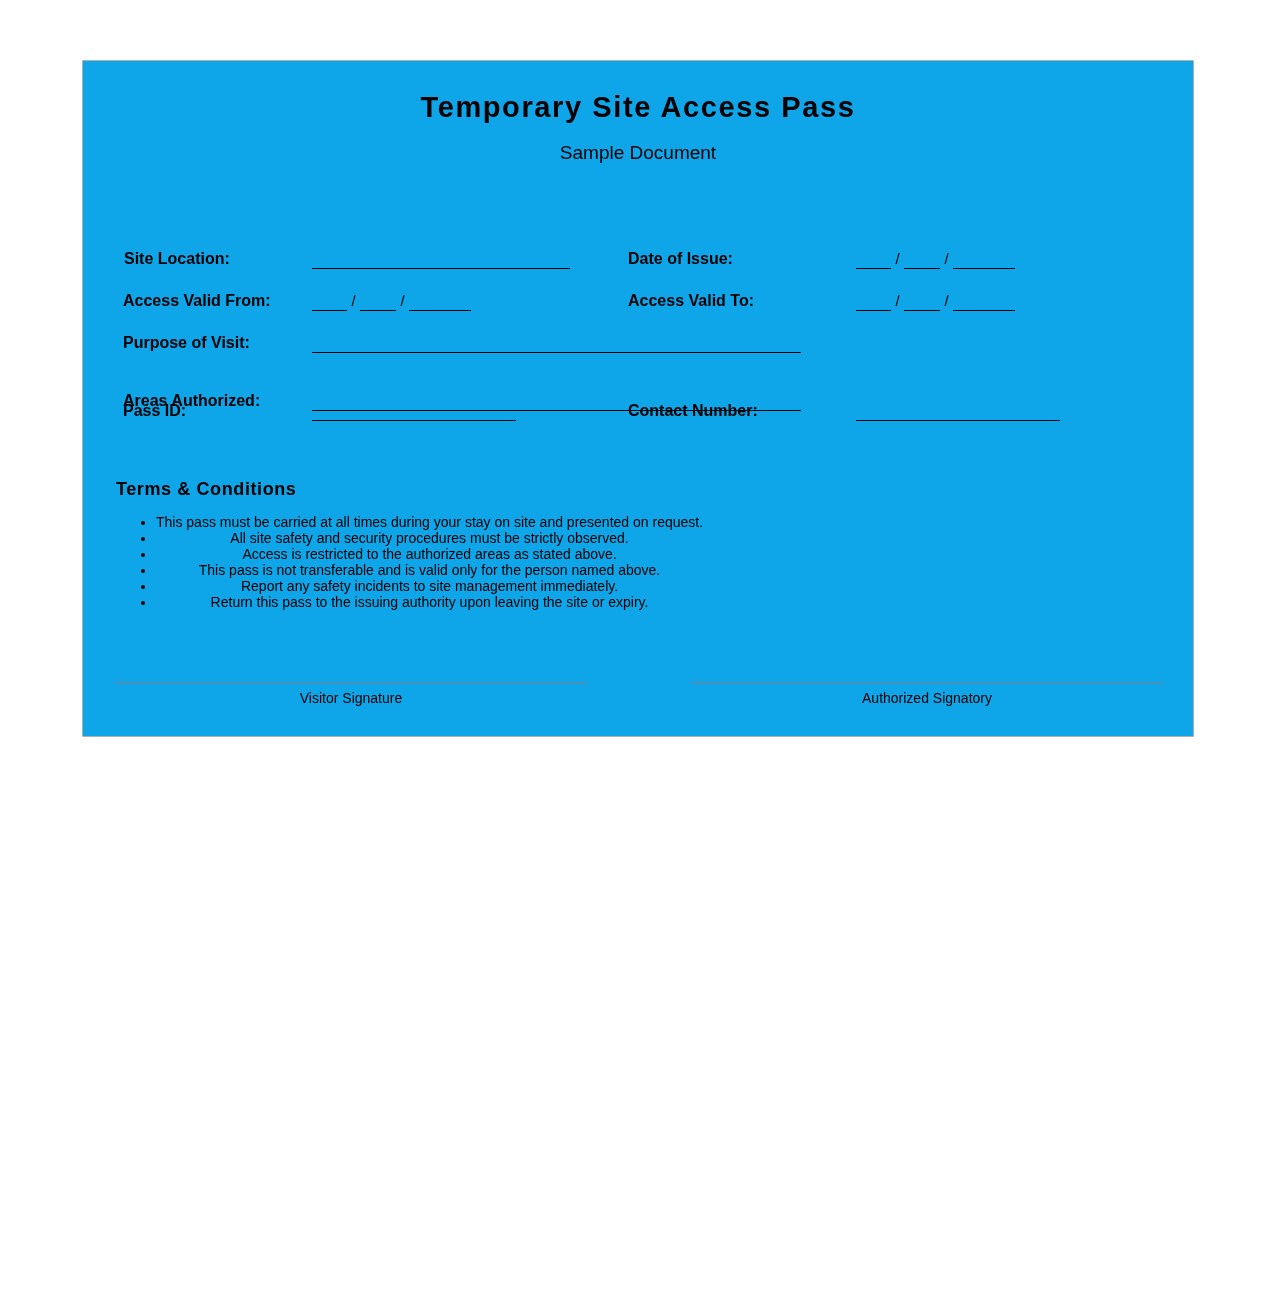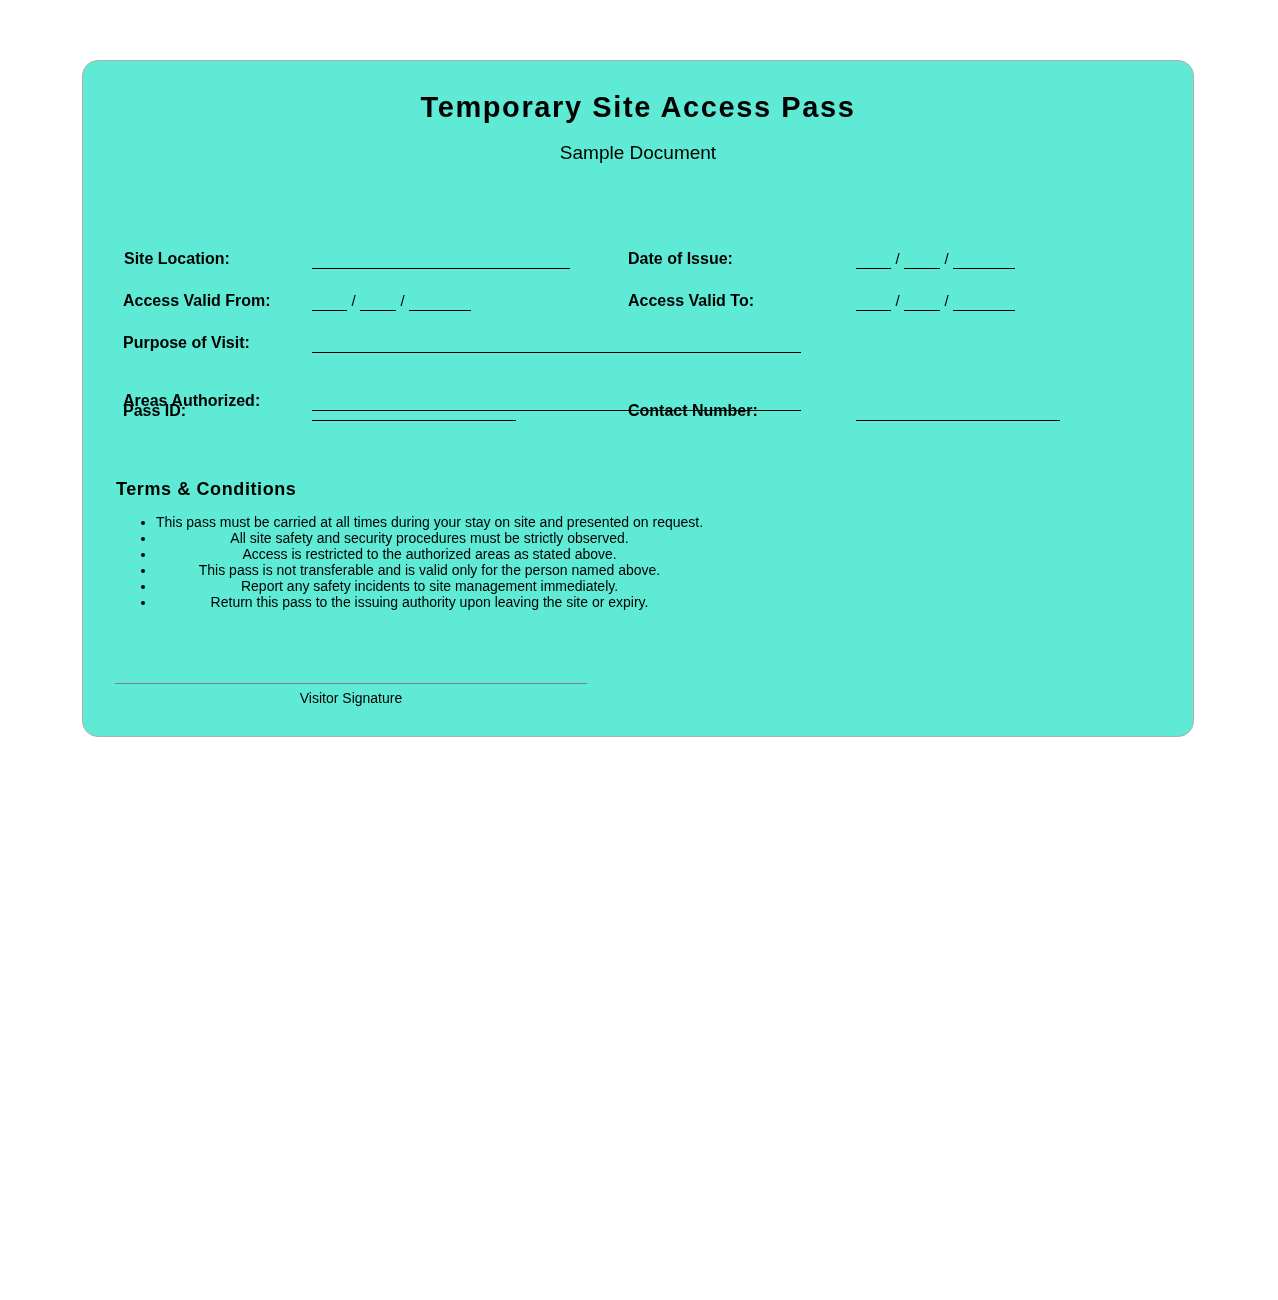--- a/index.html
+++ b/index.html
@@ -1,19 +1,19 @@
 <!DOCTYPE html>
 <html><head>
   <meta charset="utf-8">
   <style>
     html, body { margin: 0; padding: 0; background: #ffffff; }
     body { width: 1278px; height: 1300px; position: relative; font-family: "Liberation Sans", sans-serif; color: #000; }
     .card {
       position: absolute; left: 82px; top: 60px; width: 1112px; height: 677px;
-      border: 1px solid #b0b0b0; border-radius: 16px; box-sizing: border-box; background: #5eead4;
+      border: 1px solid #b0b0b0; border-radius: 1px; box-sizing: border-box; background: #0ea5e9;
     }
     .title {
       position: absolute; left: 0; right: 0; top: 30px; text-align: center;
       font-size: 29px; font-weight: bold; letter-spacing: 1.6px;
     }
     .subtitle {
       position: absolute; left: 0; right: 0; top: 81px; text-align: center; font-size: 19px;
     }
     .row { position: absolute; left: 0; right: 0; height: 24px; }
     .label { position: absolute; font-size: 16px; font-weight: bold; top: 0; white-space: nowrap; }
@@ -80,13 +80,17 @@
     <li>Access is restricted to the authorized areas as stated above.</li>
     <li>This pass is not transferable and is valid only for the person named above.</li>
     <li>Report any safety incidents to site management immediately.</li>
     <li>Return this pass to the issuing authority upon leaving the site or expiry.</li>
   </ul>
 
   <div class="sig" style="left:32px;">
     <div class="sig-line"></div>
     <div class="sig-label">Visitor Signature</div>
   </div>
+  <div class="sig" style="left:608px;">
+    <div class="sig-line"></div>
+    <div class="sig-label">Authorized Signatory</div>
+  </div>
 </div>
 
 </body></html>

